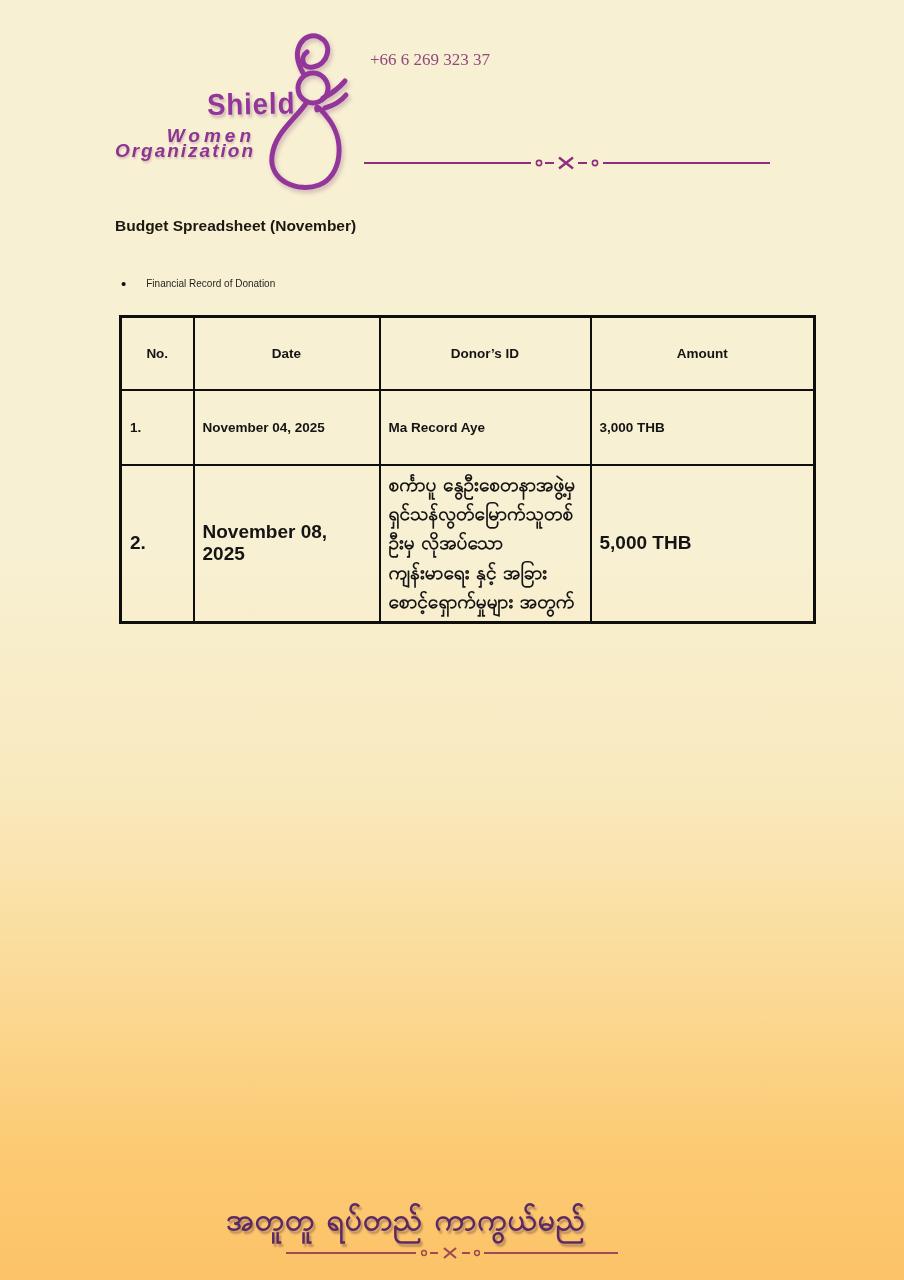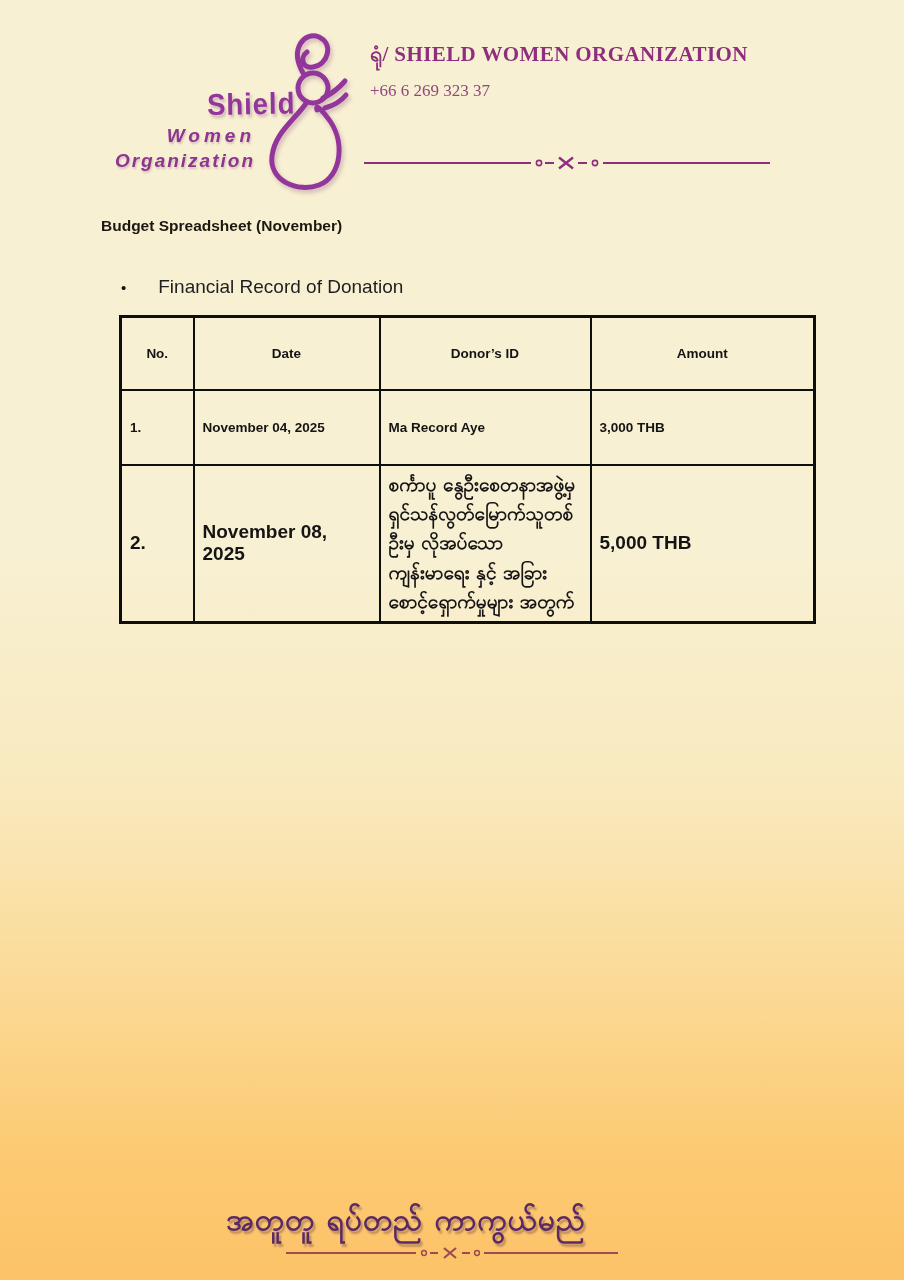--- a/index.html
+++ b/index.html
@@ -24,39 +24,39 @@
     font-weight:700; font-size:30px; letter-spacing:1px;
     transform:scaleX(0.92) rotate(-1deg); transform-origin:left;
     color:#93369b; text-shadow:2px 3px 3px rgba(110,60,110,0.30);
   }
   .logo-women, .logo-org {
     position:absolute; width:140px; text-align:right;
     font-style:italic; font-weight:700; color:#8d3590;
     letter-spacing:4px; text-shadow:1px 2px 2px rgba(110,60,110,0.25);
   }
   .logo-women { left:0; top:97px; font-size:19px; }
-  .logo-org   { left:-12px; top:122px; width:152px; font-size:19px; letter-spacing:2px; }
+  .logo-org   { left:-12px; top:112px; width:152px; font-size:19px; letter-spacing:2px; }
 
   .contact { position:absolute; left:370px; top:40px; font-family:"Liberation Serif","DejaVu Serif",serif; }
   .org-title {
     font-size:21px; font-weight:700; letter-spacing:0.4px;
     color:#8e2f7d; white-space:nowrap;
   }
   .contact-line { font-size:17px; color:#92477f; margin-top:9px; }
   .contact-line.first { margin-top:10px; }
   .hdr-divider { position:absolute; left:362px; top:156px; }
 
   
   .doc-title {
-    position:absolute; left:101px; top:217px;
+    position:absolute; left:115px; top:217px;
     font-size:15.5px; font-weight:700; color:#1c1710;
   }
   .bullet-row { position:absolute; left:121px; top:276px; display:flex; align-items:center; }
   .bullet-dot { font-size:15px; color:#111; line-height:1; }
-  .bullet-text { margin-left:32px; font-size:19px; color:#1f1f1f; }
+  .bullet-text { margin-left:20px; font-size:10px; color:#1f1f1f; }
 
   table.donation {
     position:absolute; left:119px; top:315px;
     border-collapse:collapse; table-layout:fixed;
     border:3px solid #0e0e0e;
     background:transparent;
   }
   table.donation th, table.donation td {
     border:2px solid #0e0e0e;
     vertical-align:middle;
@@ -90,21 +90,20 @@
       <path d="M58,70 C66,66 74,60 80,53"></path>
       <path d="M60,80 C70,77 77,72 81,67"></path>
       <path d="M42,74 C30,92 10,104 7,128 C4,153 33,165 54,157 C77,148 81,112 62,89 C56,81 50,76 52,82"></path>
     </svg>
     <div class="logo-shield">Shield</div>
     <div class="logo-women">Women</div>
     <div class="logo-org">Organization</div>
   </div>
 
   <div class="contact">
-    <div class="org-title">ရုံ/ SHIELD WOMEN ORGANIZATION</div>
     <div class="contact-line first">+66 6 269 323 37</div>
   </div>
 
   <svg class="hdr-divider" width="410" height="14" viewBox="0 0 410 14" fill="none" stroke="#8e2f7d">
     <line x1="2" y1="7" x2="169" y2="7" stroke-width="2"></line>
     <circle cx="177" cy="7" r="2.6" stroke-width="1.6"></circle>
     <line x1="183" y1="7" x2="192" y2="7" stroke-width="2"></line>
     <path d="M197,1.5 L211,12.5 M197,12.5 L211,1.5" stroke-width="2.4"></path>
     <line x1="216" y1="7" x2="225" y2="7" stroke-width="2"></line>
     <circle cx="233" cy="7" r="2.6" stroke-width="1.6"></circle>

